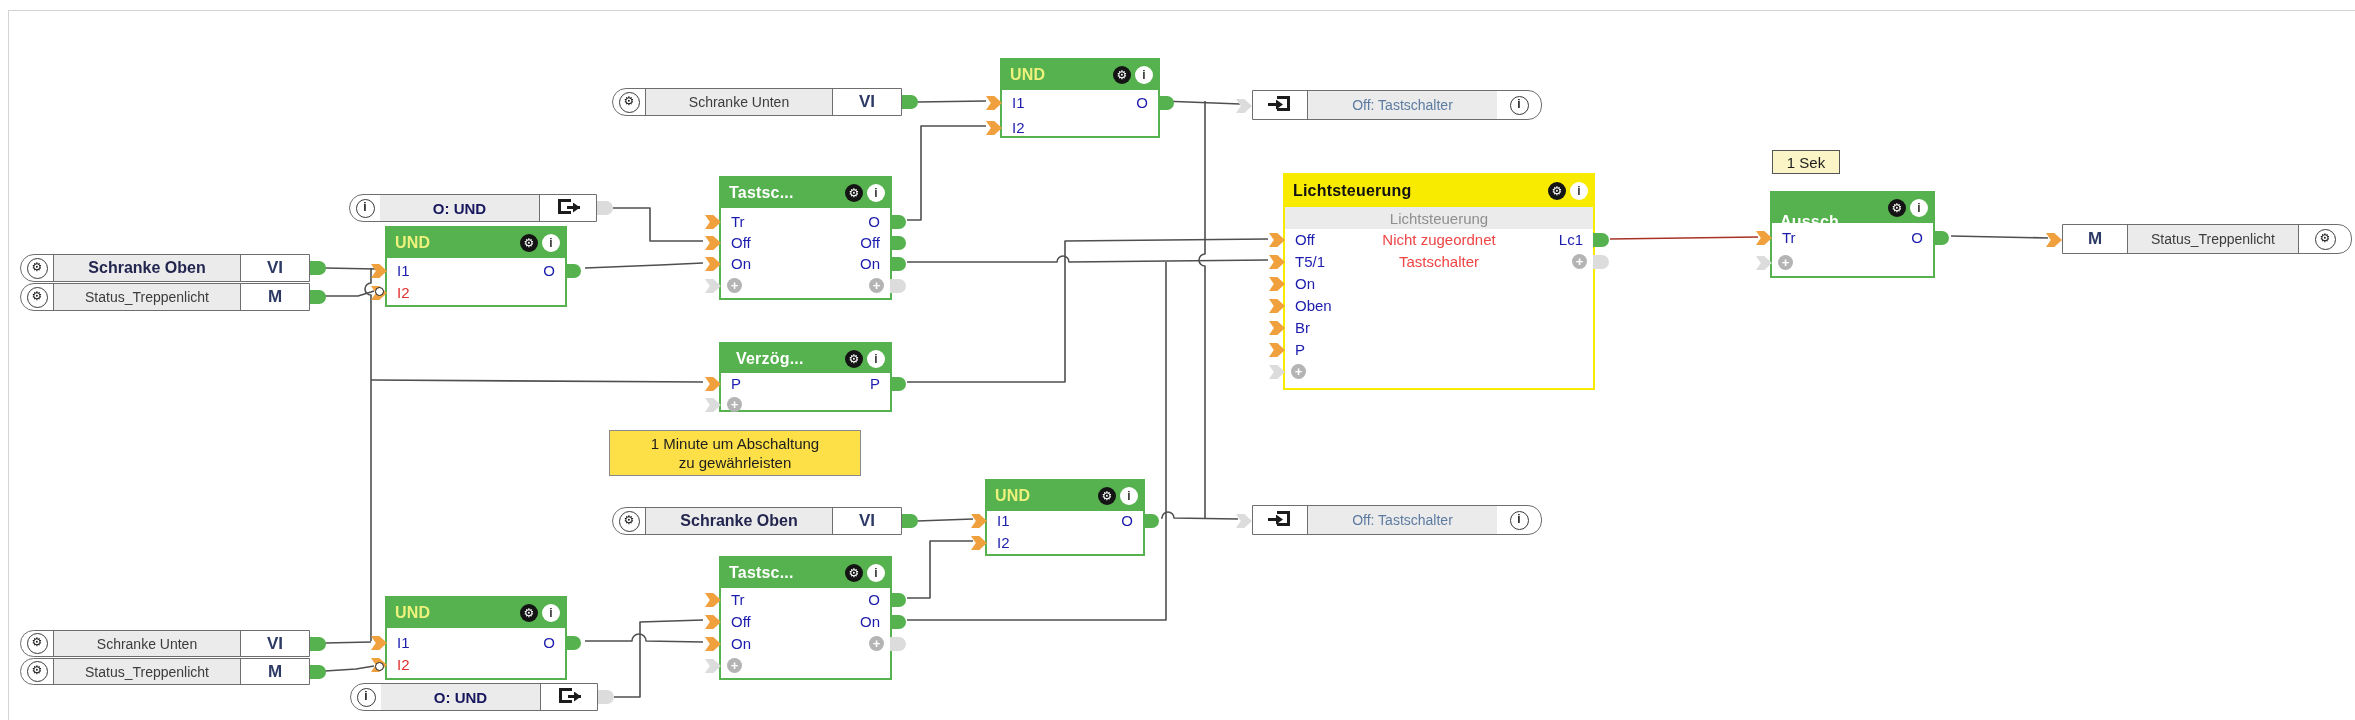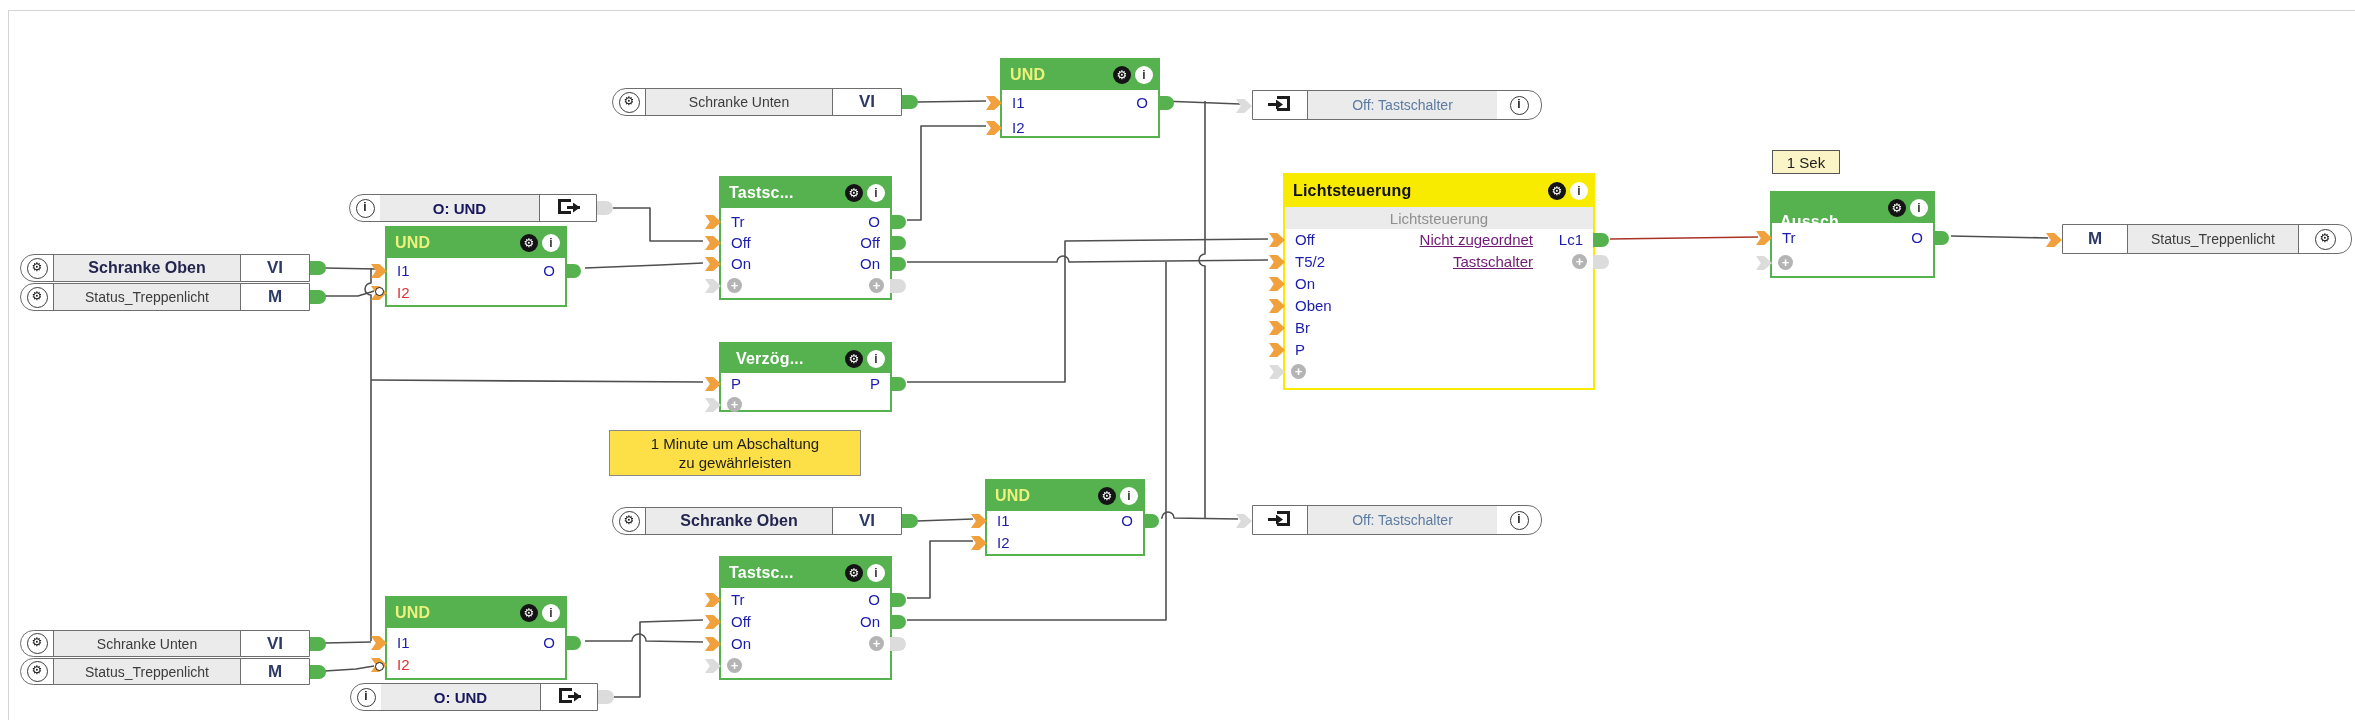--- a/index.html
+++ b/index.html
@@ -10,21 +10,21 @@
   .bhdr{position:absolute;left:0;top:0;right:0;display:flex;align-items:center;padding-left:8px;box-sizing:border-box;}
   .btitle{font-size:16px;font-weight:bold;letter-spacing:.2px;white-space:nowrap;}
   .hicons{position:absolute;right:5px;top:50%;transform:translateY(-50%);display:flex;gap:4px;}
   .hico{width:18px;height:18px;border-radius:50%;display:flex;align-items:center;justify-content:center;font-size:12px;line-height:18px;}
   .hico.gear{background:#141414;color:#fff;}
   .hico.info{background:#fff;color:#333;font-weight:bold;font-size:12px;}
   .subband{position:absolute;left:0;right:0;background:#ebebeb;color:#8f8f8f;font-size:15px;display:flex;align-items:center;justify-content:center;}
   .plab{position:absolute;font-size:15px;color:#1c1cae;white-space:nowrap;line-height:18px;z-index:3;}
   .plab.red{color:#e03030;}
   .plab.right{text-align:right;}
-  .plab.center{text-align:right;color:#701a75;text-decoration:underline;}
+  .plab.center{text-align:center;color:#ef4444;}
   .tab{position:absolute;width:16px;height:14px;clip-path:polygon(0 0,52% 0,100% 50%,52% 100%,0 100%,30% 50%);z-index:2;}
   .nub{position:absolute;width:16px;height:14px;border-radius:0 7px 7px 0;z-index:2;}
   .plus{position:absolute;width:15px;height:15px;border-radius:50%;background:#b4b4b4;color:#fff;font-size:13px;font-weight:bold;line-height:15px;text-align:center;z-index:3;}
   .pill{position:absolute;display:flex;align-items:stretch;background:#fff;border:1.6px solid #6e6e6e;box-sizing:border-box;z-index:2;}
   .pill .sec{display:flex;align-items:center;justify-content:center;box-sizing:border-box;}
   .pill .lblsec{background:#ebebeb;font-size:14px;color:#3c3c3c;overflow:hidden;white-space:nowrap;}
   .pill .typesec{background:#fff;font-size:17px;font-weight:bold;color:#2d3a66;}
   .pill.rsrc .lblsec{font-weight:bold;color:#17175e;font-size:15px;background:#ebebeb;}
   .pill.rout .lblsec{color:#5b7ba1;font-size:14px;}
   .divline{width:0;border-left:1.4px solid #6e6e6e;}
@@ -147,21 +147,21 @@
       <div class="bhdr" style="height: 32px; background: rgb(248, 235, 0);">
         <span class="btitle" style="color: rgb(17, 17, 17);">Lichtsteuerung</span>
         <div class="hicons">
           <div class="hico gear">⚙</div>
           <div class="hico info">i</div>
         </div>
       </div>
       <div class="subband" style="top: 32px; height: 22px;">Lichtsteuerung</div>
       <span class="plab" style="left: 10px; top: 56px;">Off</span>
       <div class="tab" style="top: 58px; left: -16px; background: rgb(240, 161, 62);"></div>
-      <span class="plab" style="left: 10px; top: 78px;">T5/2</span>
+      <span class="plab" style="left: 10px; top: 78px;">T5/1</span>
       <div class="tab" style="top: 80px; left: -16px; background: rgb(240, 161, 62);"></div>
       <span class="plab" style="left: 10px; top: 100px;">On</span>
       <div class="tab" style="top: 102px; left: -16px; background: rgb(240, 161, 62);"></div>
       <span class="plab" style="left: 10px; top: 122px;">Oben</span>
       <div class="tab" style="top: 124px; left: -16px; background: rgb(240, 161, 62);"></div>
       <span class="plab" style="left: 10px; top: 144px;">Br</span>
       <div class="tab" style="top: 146px; left: -16px; background: rgb(240, 161, 62);"></div>
       <span class="plab" style="left: 10px; top: 166px;">P</span>
       <div class="tab" style="top: 168px; left: -16px; background: rgb(240, 161, 62);"></div>
       <div class="plus" style="left: 6px; top: 189px;">+</div>

